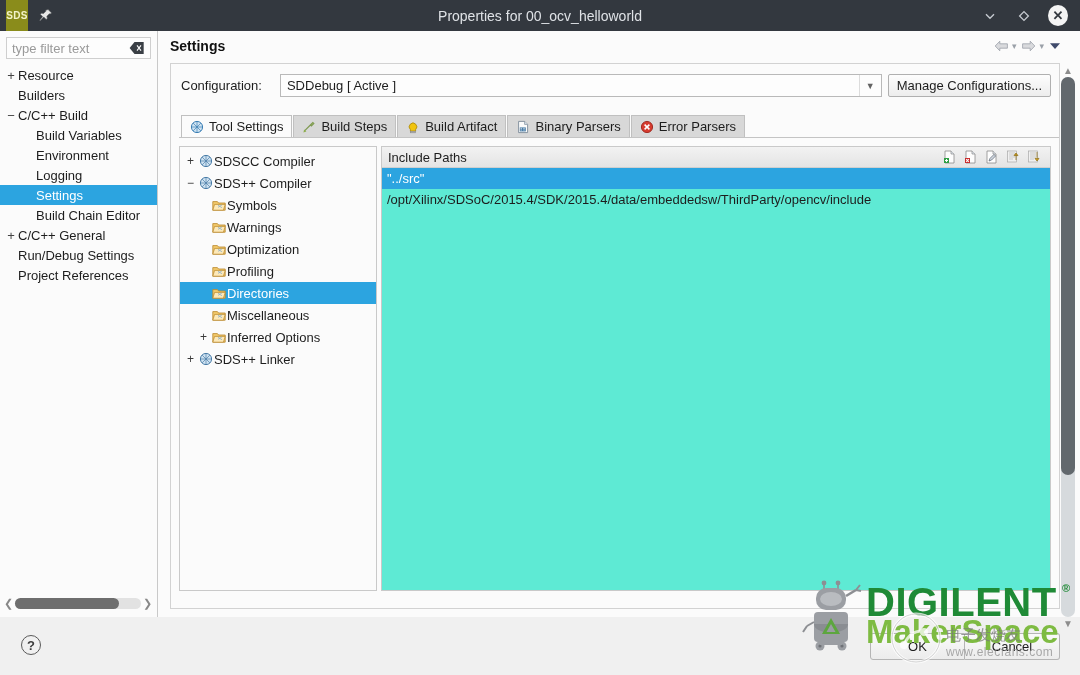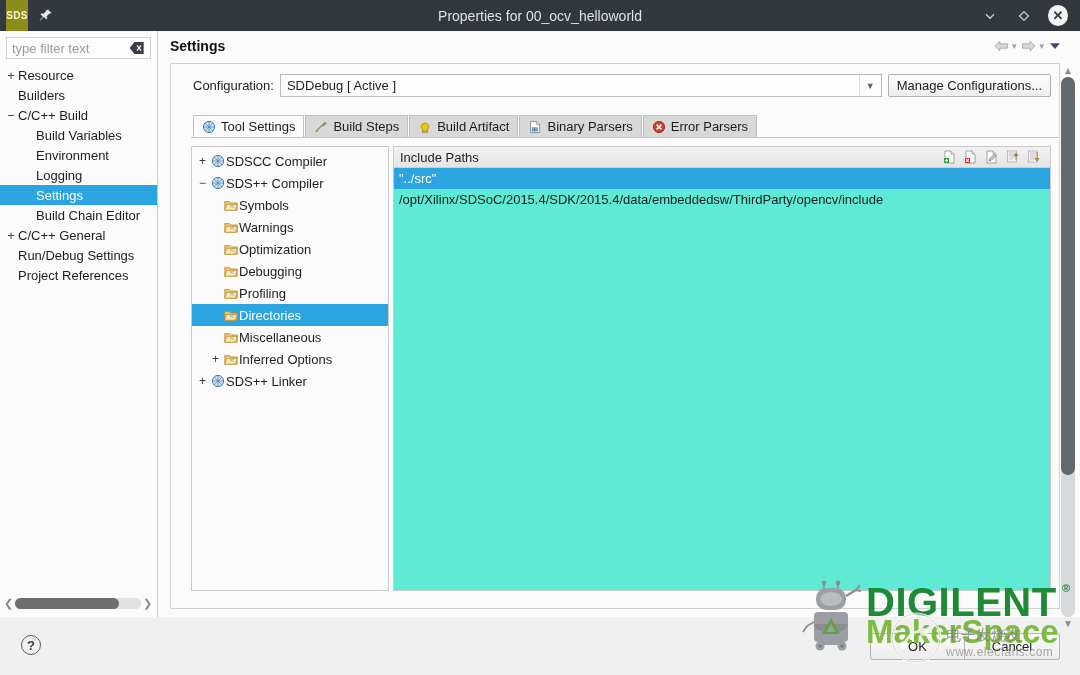--- a/index.html
+++ b/index.html
@@ -86,30 +86,30 @@
     position: relative; height: 30px; display: flex; align-items: center;
     padding: 0 10px 0 12px; background: #fbfbfb;
   }
   .settings-title { font-size: 14px; font-weight: bold; color: #111; }
   .head-tools { margin-left: auto; display: flex; align-items: center; gap: 4px; padding-right: 8px; }
   .ht-item { display: flex; align-items: center; gap: 2px; }
   .ht-caret { color: #9aa0a8; font-size: 9px; }
 
   .content-box {
     position: absolute; left: 12px; top: 32px; width: 890px; height: 546px;
-    border: 1px solid #d2d2d2; background: #fbfbfb; padding-left: 12px;
+    border: 1px solid #d2d2d2; background: #fbfbfb;
   }
   .config-row {
     display: flex; align-items: center; gap: 6px;
     padding: 10px 8px 8px 10px;
   }
   .config-label { font-size: 13px; color: #1d1d1d; }
   .combo {
     flex: 1; height: 23px; border: 1px solid #b9b9b9; background: #fdfdfd;
-    display: flex; align-items: center; position: relative;
+    display: flex; align-items: center; position: relative; margin-left: 12px;
   }
   .combo .val { padding-left: 6px; font-size: 13px; color: #1d1d1d; }
   .combo .arrow {
     position: absolute; right: 0; top: 0; width: 22px; height: 21px;
     border-left: 1px solid #dcdcdc;
     display: flex; align-items: center; justify-content: center; color: #636363; font-size: 9px;
   }
   .btn {
     height: 23px; padding: 0 8px; font-size: 13px;
     border: 1px solid #b0b0b0; border-radius: 2px;
@@ -465,31 +465,20 @@
             </div>
             <div class="trow ind2">
               <span class="exp"></span>
               <span class="ico">
                 <svg width="14" height="13" viewBox="0 0 14 13">
                   <path d="M.8 2.6h4.6l1.2 1.4h6.6v7.2H.8z" fill="#f3c96b" stroke="#b8872c" stroke-width=".8"></path>
                   <path d="M2.6 5.4h10.6l-1.8 5.8H.8z" fill="#fde9b8" stroke="#b8872c" stroke-width=".7"></path>
                   <path d="M6 6.2l4 2.6M6 8.4l4-2.6" stroke="#7fa8cc" stroke-width=".7"></path>
                 </svg>
               </span>
-              <span>Debugging</span>
-            </div>
-            <div class="trow ind2">
-              <span class="exp"></span>
-              <span class="ico">
-                <svg width="14" height="13" viewBox="0 0 14 13">
-                  <path d="M.8 2.6h4.6l1.2 1.4h6.6v7.2H.8z" fill="#f3c96b" stroke="#b8872c" stroke-width=".8"></path>
-                  <path d="M2.6 5.4h10.6l-1.8 5.8H.8z" fill="#fde9b8" stroke="#b8872c" stroke-width=".7"></path>
-                  <path d="M6 6.2l4 2.6M6 8.4l4-2.6" stroke="#7fa8cc" stroke-width=".7"></path>
-                </svg>
-              </span>
               <span>Profiling</span>
             </div>
             <div class="trow ind2 sel">
               <span class="exp"></span>
               <span class="ico">
                 <svg width="14" height="13" viewBox="0 0 14 13">
                   <path d="M.8 2.6h4.6l1.2 1.4h6.6v7.2H.8z" fill="#f3c96b" stroke="#b8872c" stroke-width=".8"></path>
                   <path d="M2.6 5.4h10.6l-1.8 5.8H.8z" fill="#fde9b8" stroke="#b8872c" stroke-width=".7"></path>
                   <path d="M6 6.2l4 2.6M6 8.4l4-2.6" stroke="#7fa8cc" stroke-width=".7"></path>
                 </svg>

